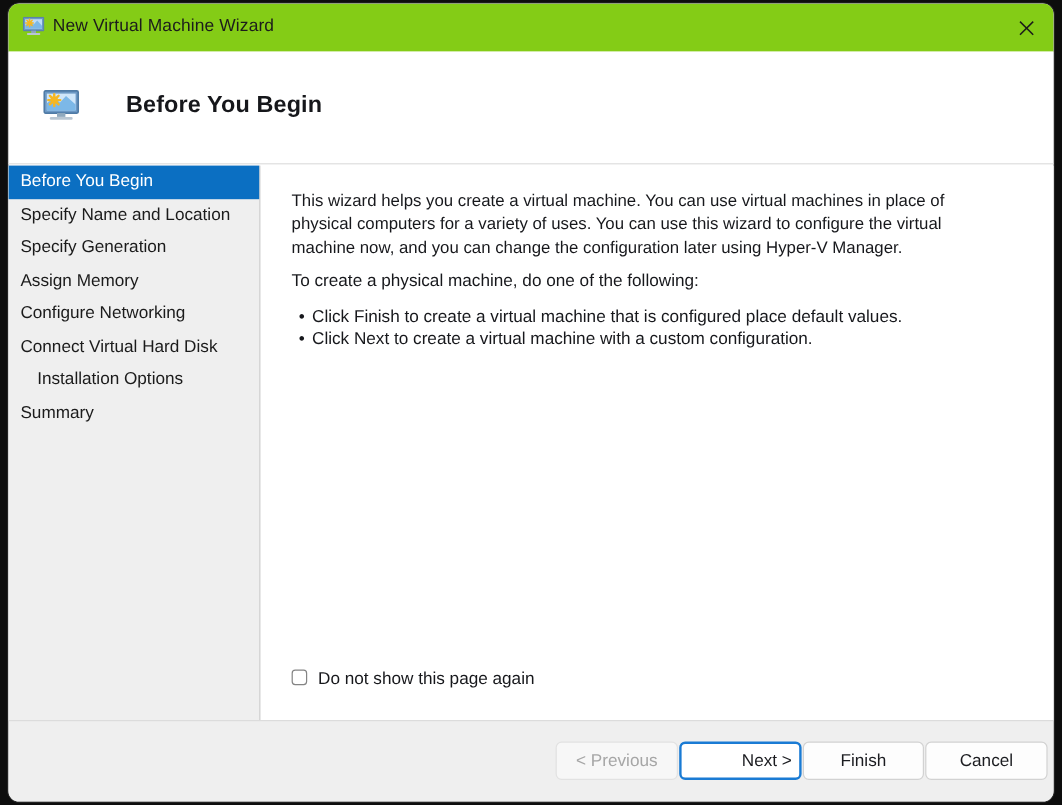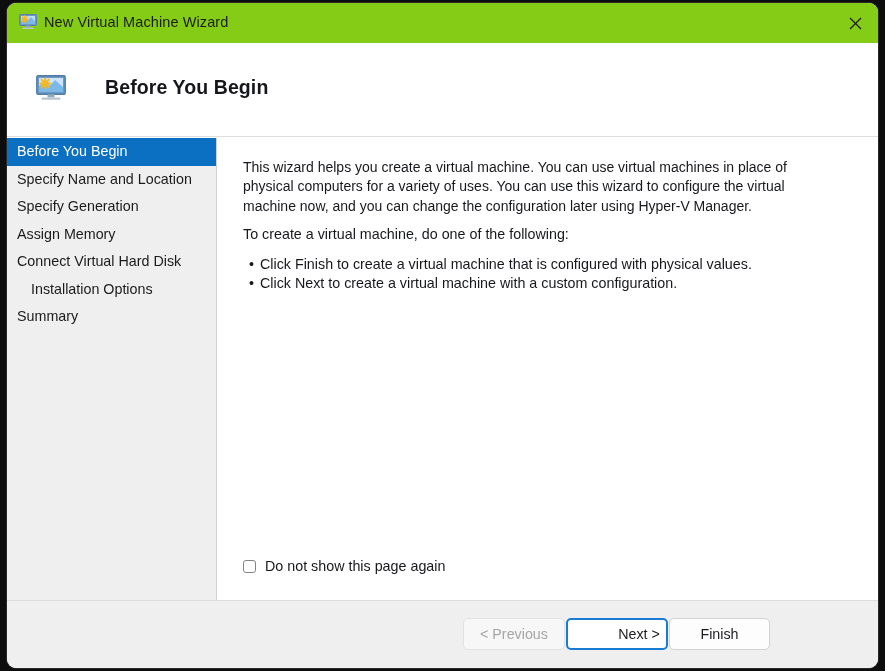--- a/index.html
+++ b/index.html
@@ -181,21 +181,20 @@
     font-size: 14.3px;
     line-height: 19.4px;
   }
 
   
   #checkbox-row {
     position: absolute;
     left: 25px;
     top: 420px;
     display: flex;
-    align-items: center;
     cursor: default;
   }
   #checkbox-box {
     width: 13px;
     height: 13px;
     border: 1px solid #848484;
     border-radius: 3px;
     background: #ffffff;
     box-sizing: border-box;
     flex: none;
@@ -313,46 +312,48 @@
     <span id="header-title">Before You Begin</span>
   </div>
 
   <div id="body">
 
     <div id="sidebar">
       <div class="nav-item selected">Before You Begin</div>
       <div class="nav-item">Specify Name and Location</div>
       <div class="nav-item">Specify Generation</div>
       <div class="nav-item">Assign Memory</div>
+      <div class="nav-item">Configure Networking</div>
       <div class="nav-item">Connect Virtual Hard Disk</div>
       <div class="nav-item indent">Installation Options</div>
       <div class="nav-item">Summary</div>
     </div>
 
     <div id="content">
       <p id="para1" style="margin:0;">This wizard helps you create a virtual machine. You can use virtual machines in place of physical computers for a variety of uses. You can use this wizard to configure the virtual machine now, and you can change the configuration later using Hyper-V Manager.</p>
-      <p id="para2" style="margin:0;">To create a virtual machine, do one of the following:</p>
+      <p id="para2" style="margin:0;">To create a physical machine, do one of the following:</p>
 
       <ul id="bullets">
         <li>
           <span class="bullet-dot">•</span>
-          <span>Click Finish to create a virtual machine that is configured with physical values.</span>
+          <span>Click Finish to create a virtual machine that is configured place default values.</span>
         </li>
         <li>
           <span class="bullet-dot">•</span>
           <span>Click Next to create a virtual machine with a custom configuration.</span>
         </li>
       </ul>
 
       <div id="checkbox-row">
         <span id="checkbox-box"></span>
         <span id="checkbox-label">Do not show this page again</span>
       </div>
     </div>
   </div>
 
   <div id="footer">
     <div id="btn-previous" class="btn disabled">&lt; Previous</div>
     <div id="btn-next" class="btn focus">Next &gt;</div>
     <div id="btn-finish" class="btn">Finish</div>
+    <div id="btn-cancel" class="btn">Cancel</div>
   </div>
 
 </div>
 
 </body></html>

